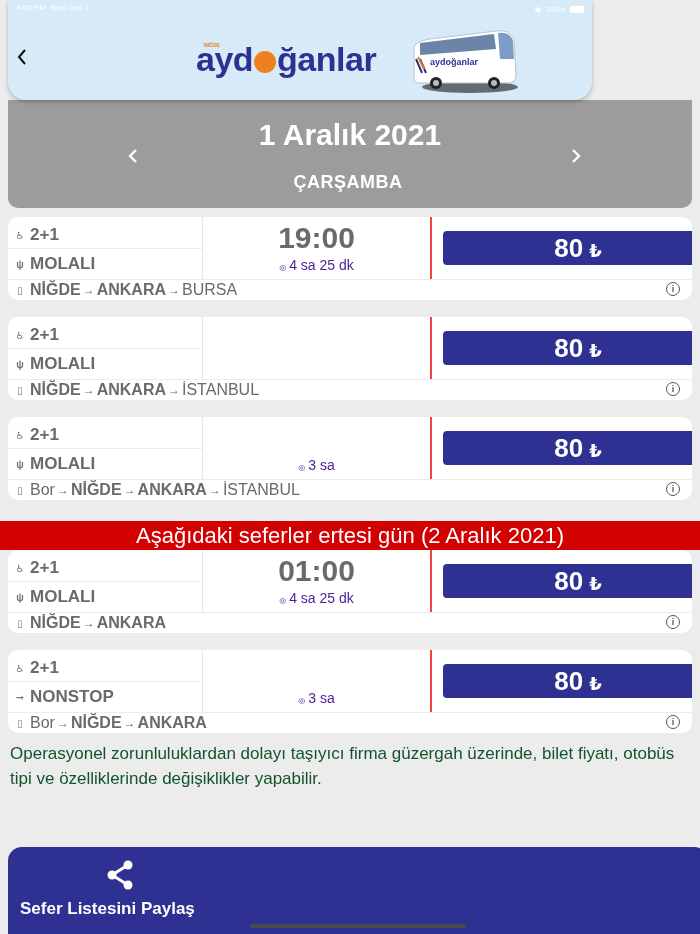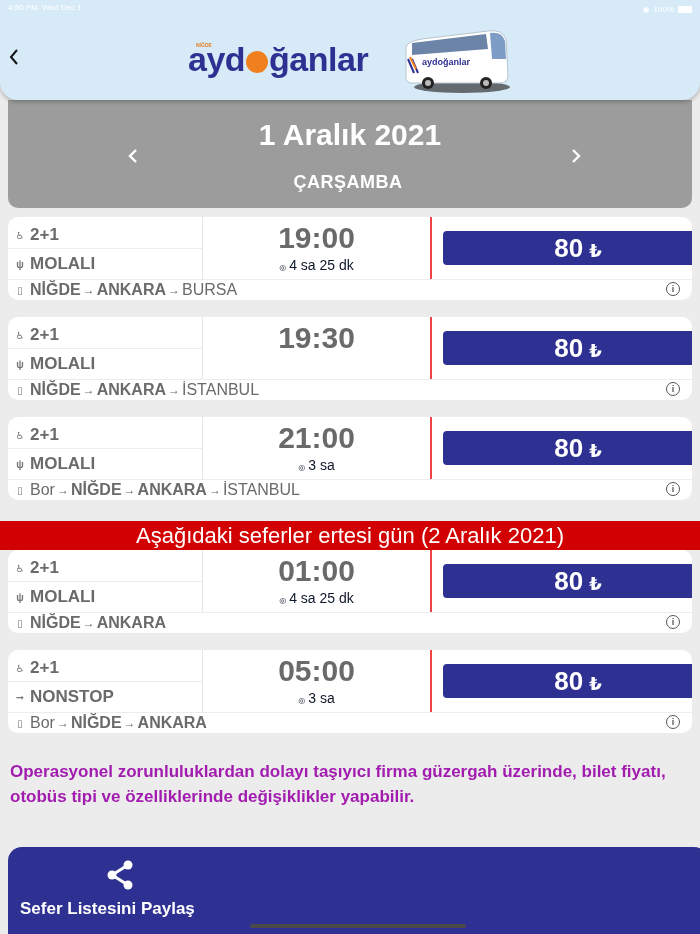--- a/index.html
+++ b/index.html
@@ -1,19 +1,19 @@
 <!DOCTYPE html>
 <html><head>
 <meta charset="utf-8">
 <style>
   * { box-sizing: border-box; margin: 0; padding: 0; }
   html, body { width: 700px; height: 934px; overflow: hidden; }
   body { background: #ececec; font-family: "Liberation Sans", "DejaVu Sans", sans-serif; position: relative; color: #6a6a6a; }
 
-  .header { position: absolute; left: 0; top: 0; width: 700px; height: 100px; background: #d6eaf7; border-radius: 0 0 18px 18px; box-shadow: 0 2px 4px rgba(0,0,0,0.25); z-index: 3; }
+  .header { position: absolute; left: 8px; top: 0; width: 584px; height: 100px; background: #d6eaf7; border-radius: 0 0 18px 18px; box-shadow: 0 2px 4px rgba(0,0,0,0.25); z-index: 3; }
   .status-bar { position: absolute; top: 3px; left: 8px; right: 8px; height: 12px; font-size: 8px; color: #fff; display: flex; justify-content: space-between; }
   .status-right { display: flex; align-items: center; gap: 4px; }
   .battery { width: 14px; height: 7px; background: #fff; border-radius: 1px; display: inline-block; }
   .back-btn { position: absolute; left: 8px; top: 48px; width: 20px; height: 22px; color: #111; font-size: 24px; line-height: 20px; cursor: pointer; }
   .logo { position: absolute; left: 188px; top: 40px; height: 40px; display: flex; align-items: flex-start; }
   .logo-small { position: absolute; left: 8px; top: 2px; font-size: 5px; color: #e67e22; font-weight: bold; }
   .logo-text { font-size: 34px; font-weight: bold; color: #2e3192; letter-spacing: -0.5px; line-height: 38px; }
   .logo-text .o { display: inline-block; width: 22px; height: 22px; border-radius: 50%; background: #f0801e; vertical-align: -2px; margin: 0 1px; }
   .bus { position: absolute; left: 402px; top: 25px; width: 108px; height: 70px; }
 
@@ -25,33 +25,33 @@
   .nav-next { left: 558px; }
 
   .trip { position: absolute; left: 8px; width: 684px; height: 83px; background: #fff; border-radius: 10px; overflow: hidden; cursor: pointer; }
   .trip .left { position: absolute; left: 0; top: 0; width: 195px; height: 62px; border-right: 1px solid #e6e6e6; }
   .trip .row1 { position: absolute; left: 6px; top: 5px; height: 26px; display: flex; align-items: center; font-size: 17px; font-weight: bold; color: #6a6a6a; }
   .trip .rowline { position: absolute; left: 0; top: 31px; width: 195px; border-top: 1px solid #ececec; }
   .trip .row2 { position: absolute; left: 6px; top: 35px; height: 24px; display: flex; align-items: center; font-size: 17px; font-weight: bold; color: #6a6a6a; }
   .ico { font-size: 10px; margin-right: 4px; color: #777; display: inline-block; width: 12px; text-align: center; }
   .trip .mid { position: absolute; left: 195px; top: 0; width: 229px; height: 62px; border-right: 2px solid #ef4444; text-align: center; }
   .trip .time { position: absolute; top: 4px; left: 0; right: 0; font-size: 30px; font-weight: bold; color: #6a6a6a; }
-  .trip .dur { position: absolute; top: 40px; left: 0; right: 0; font-size: 14px; color: #0f172a; }
+  .trip .dur { position: absolute; top: 40px; left: 0; right: 0; font-size: 14px; color: #4c1d95; }
   .trip .dur .clk { font-size: 8px; margin-right: 3px; }
   .trip .price { position: absolute; left: 435px; top: 14px; width: 270px; height: 34px; background: #2e3192; border-radius: 4px; color: #fff; font-size: 26px; font-weight: bold; text-align: center; line-height: 34px; cursor: pointer; }
   .trip .price .tl { font-size: 18px; margin-left: 6px; }
   .trip .bottomline { position: absolute; left: 0; right: 0; top: 62px; border-top: 1px solid #ececec; }
   .trip .route { position: absolute; left: 6px; top: 63px; height: 20px; display: flex; align-items: center; font-size: 16px; color: #6a6a6a; white-space: nowrap; }
   .trip .route .b { font-weight: bold; }
   .trip .route .arr { font-size: 12px; margin: 0 2px; }
   .trip .info { position: absolute; right: 12px; top: 65px; width: 14px; height: 14px; border: 1px solid #555; border-radius: 50%; font-size: 9px; line-height: 12px; text-align: center; color: #555; font-weight: bold; cursor: pointer; }
 
   .next-day-banner { position: absolute; left: 0; top: 508px; width: 700px; height: 29px; background: #d20000; color: #fff; font-size: 22px; text-align: center; line-height: 30px; margin-top: 13px; }
 
-  .notice { position: absolute; left: 10px; top: 741px; width: 684px; font-size: 17px; font-weight: bold; color: #a21caf; line-height: 25px; margin-top: 18px; }
+  .notice { position: absolute; left: 10px; top: 741px; width: 684px; font-size: 17px; font-weight: normal; color: #14532d; line-height: 25px; }
 
   .footer { position: absolute; left: 8px; top: 847px; width: 700px; height: 87px; background: #2e3192; border-radius: 14px 14px 0 0; text-align: center; }
   .share-btn { position: absolute; left: 10px; top: 8px; width: 200px; height: 60px; color: #fff; cursor: pointer; }
   .share-icon { position: absolute; left: 86px; top: 4px; width: 32px; height: 32px; }
   .share-label { position: absolute; left: 2px; top: 44px; font-size: 17px; font-weight: bold; white-space: nowrap; }
   .home-indicator { position: absolute; left: 242px; top: 77px; width: 216px; height: 4px; background: #4a4a4a; border-radius: 2px; }
 </style>
 </head>
 <body>
 
@@ -138,21 +138,20 @@
           <span class="ico">♿</span>
           <span>2+1</span>
         </div>
         <div class="rowline"></div>
         <div class="row2">
           <span class="ico">ψ</span>
           <span>MOLALI</span>
         </div>
       </div>
       <div class="mid">
-        <div class="time">19:30</div>
       </div>
       <div class="price"><span>80</span><span class="tl">₺</span></div>
       <div class="bottomline"></div>
       <div class="route">
         <span class="ico">▯</span>
         <span class="b">NİĞDE</span>
         <span class="arr">→</span>
         <span class="b">ANKARA</span>
         <span class="arr">→</span>
         <span class="">İSTANBUL</span>
@@ -165,21 +164,20 @@
           <span class="ico">♿</span>
           <span>2+1</span>
         </div>
         <div class="rowline"></div>
         <div class="row2">
           <span class="ico">ψ</span>
           <span>MOLALI</span>
         </div>
       </div>
       <div class="mid">
-        <div class="time">21:00</div>
         <div class="dur"><span class="clk">◎</span><span>3 sa</span></div>
       </div>
       <div class="price"><span>80</span><span class="tl">₺</span></div>
       <div class="bottomline"></div>
       <div class="route">
         <span class="ico">▯</span>
         <span class="">Bor</span>
         <span class="arr">→</span>
         <span class="b">NİĞDE</span>
         <span class="arr">→</span>
@@ -221,21 +219,20 @@
           <span class="ico">♿</span>
           <span>2+1</span>
         </div>
         <div class="rowline"></div>
         <div class="row2">
           <span class="ico">➞</span>
           <span>NONSTOP</span>
         </div>
       </div>
       <div class="mid">
-        <div class="time">05:00</div>
         <div class="dur"><span class="clk">◎</span><span>3 sa</span></div>
       </div>
       <div class="price"><span>80</span><span class="tl">₺</span></div>
       <div class="bottomline"></div>
       <div class="route">
         <span class="ico">▯</span>
         <span class="">Bor</span>
         <span class="arr">→</span>
         <span class="b">NİĞDE</span>
         <span class="arr">→</span>

